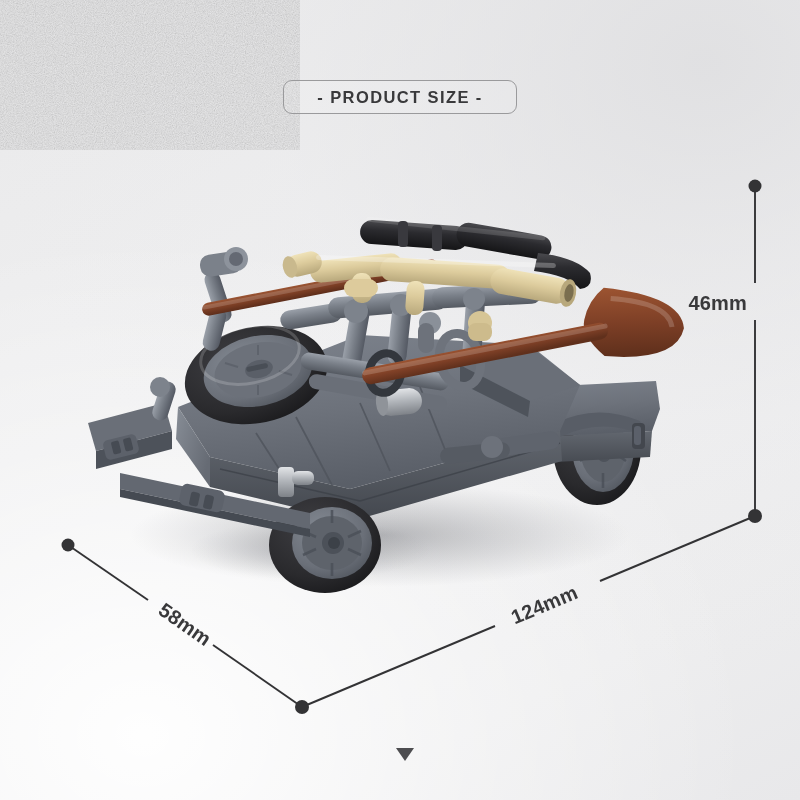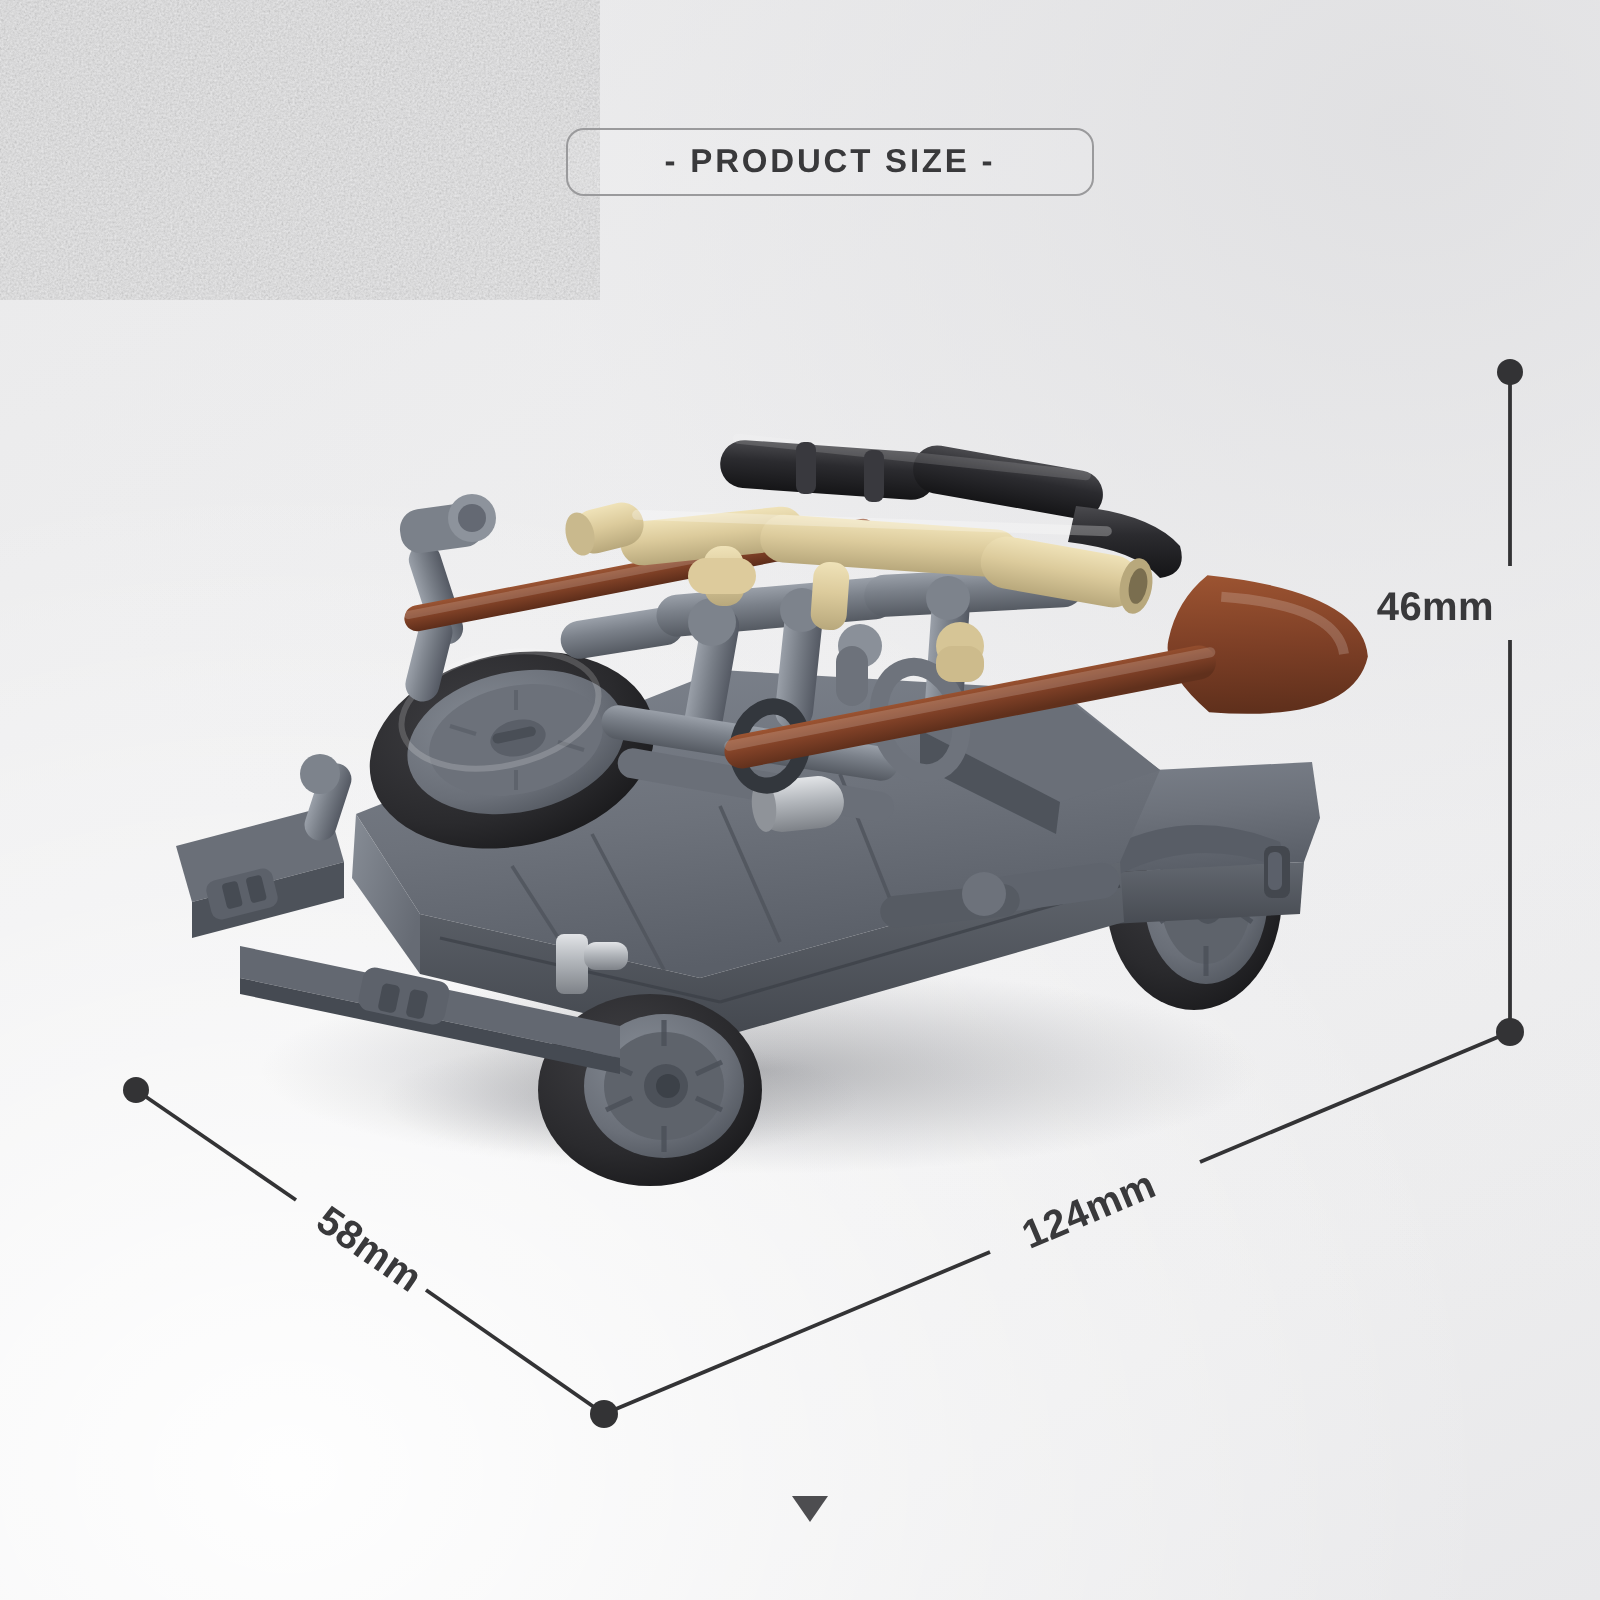--- a/index.html
+++ b/index.html
@@ -37,22 +37,22 @@
     inset: 0;
     opacity: 0.35;
     mix-blend-mode: screen;
     pointer-events: none;
   }
 
   
   #badge {
     position: absolute;
     left: 283px;
-    top: 64px;
-    width: 264px;
+    top: 80px;
+    width: 234px;
     height: 34px;
     box-sizing: border-box;
     border: 1.5px solid #9a9a9c;
     border-radius: 9px;
     display: flex;
     align-items: center;
     justify-content: center;
     background: rgba(255,255,255,0.10);
   }
   #badge-text {

